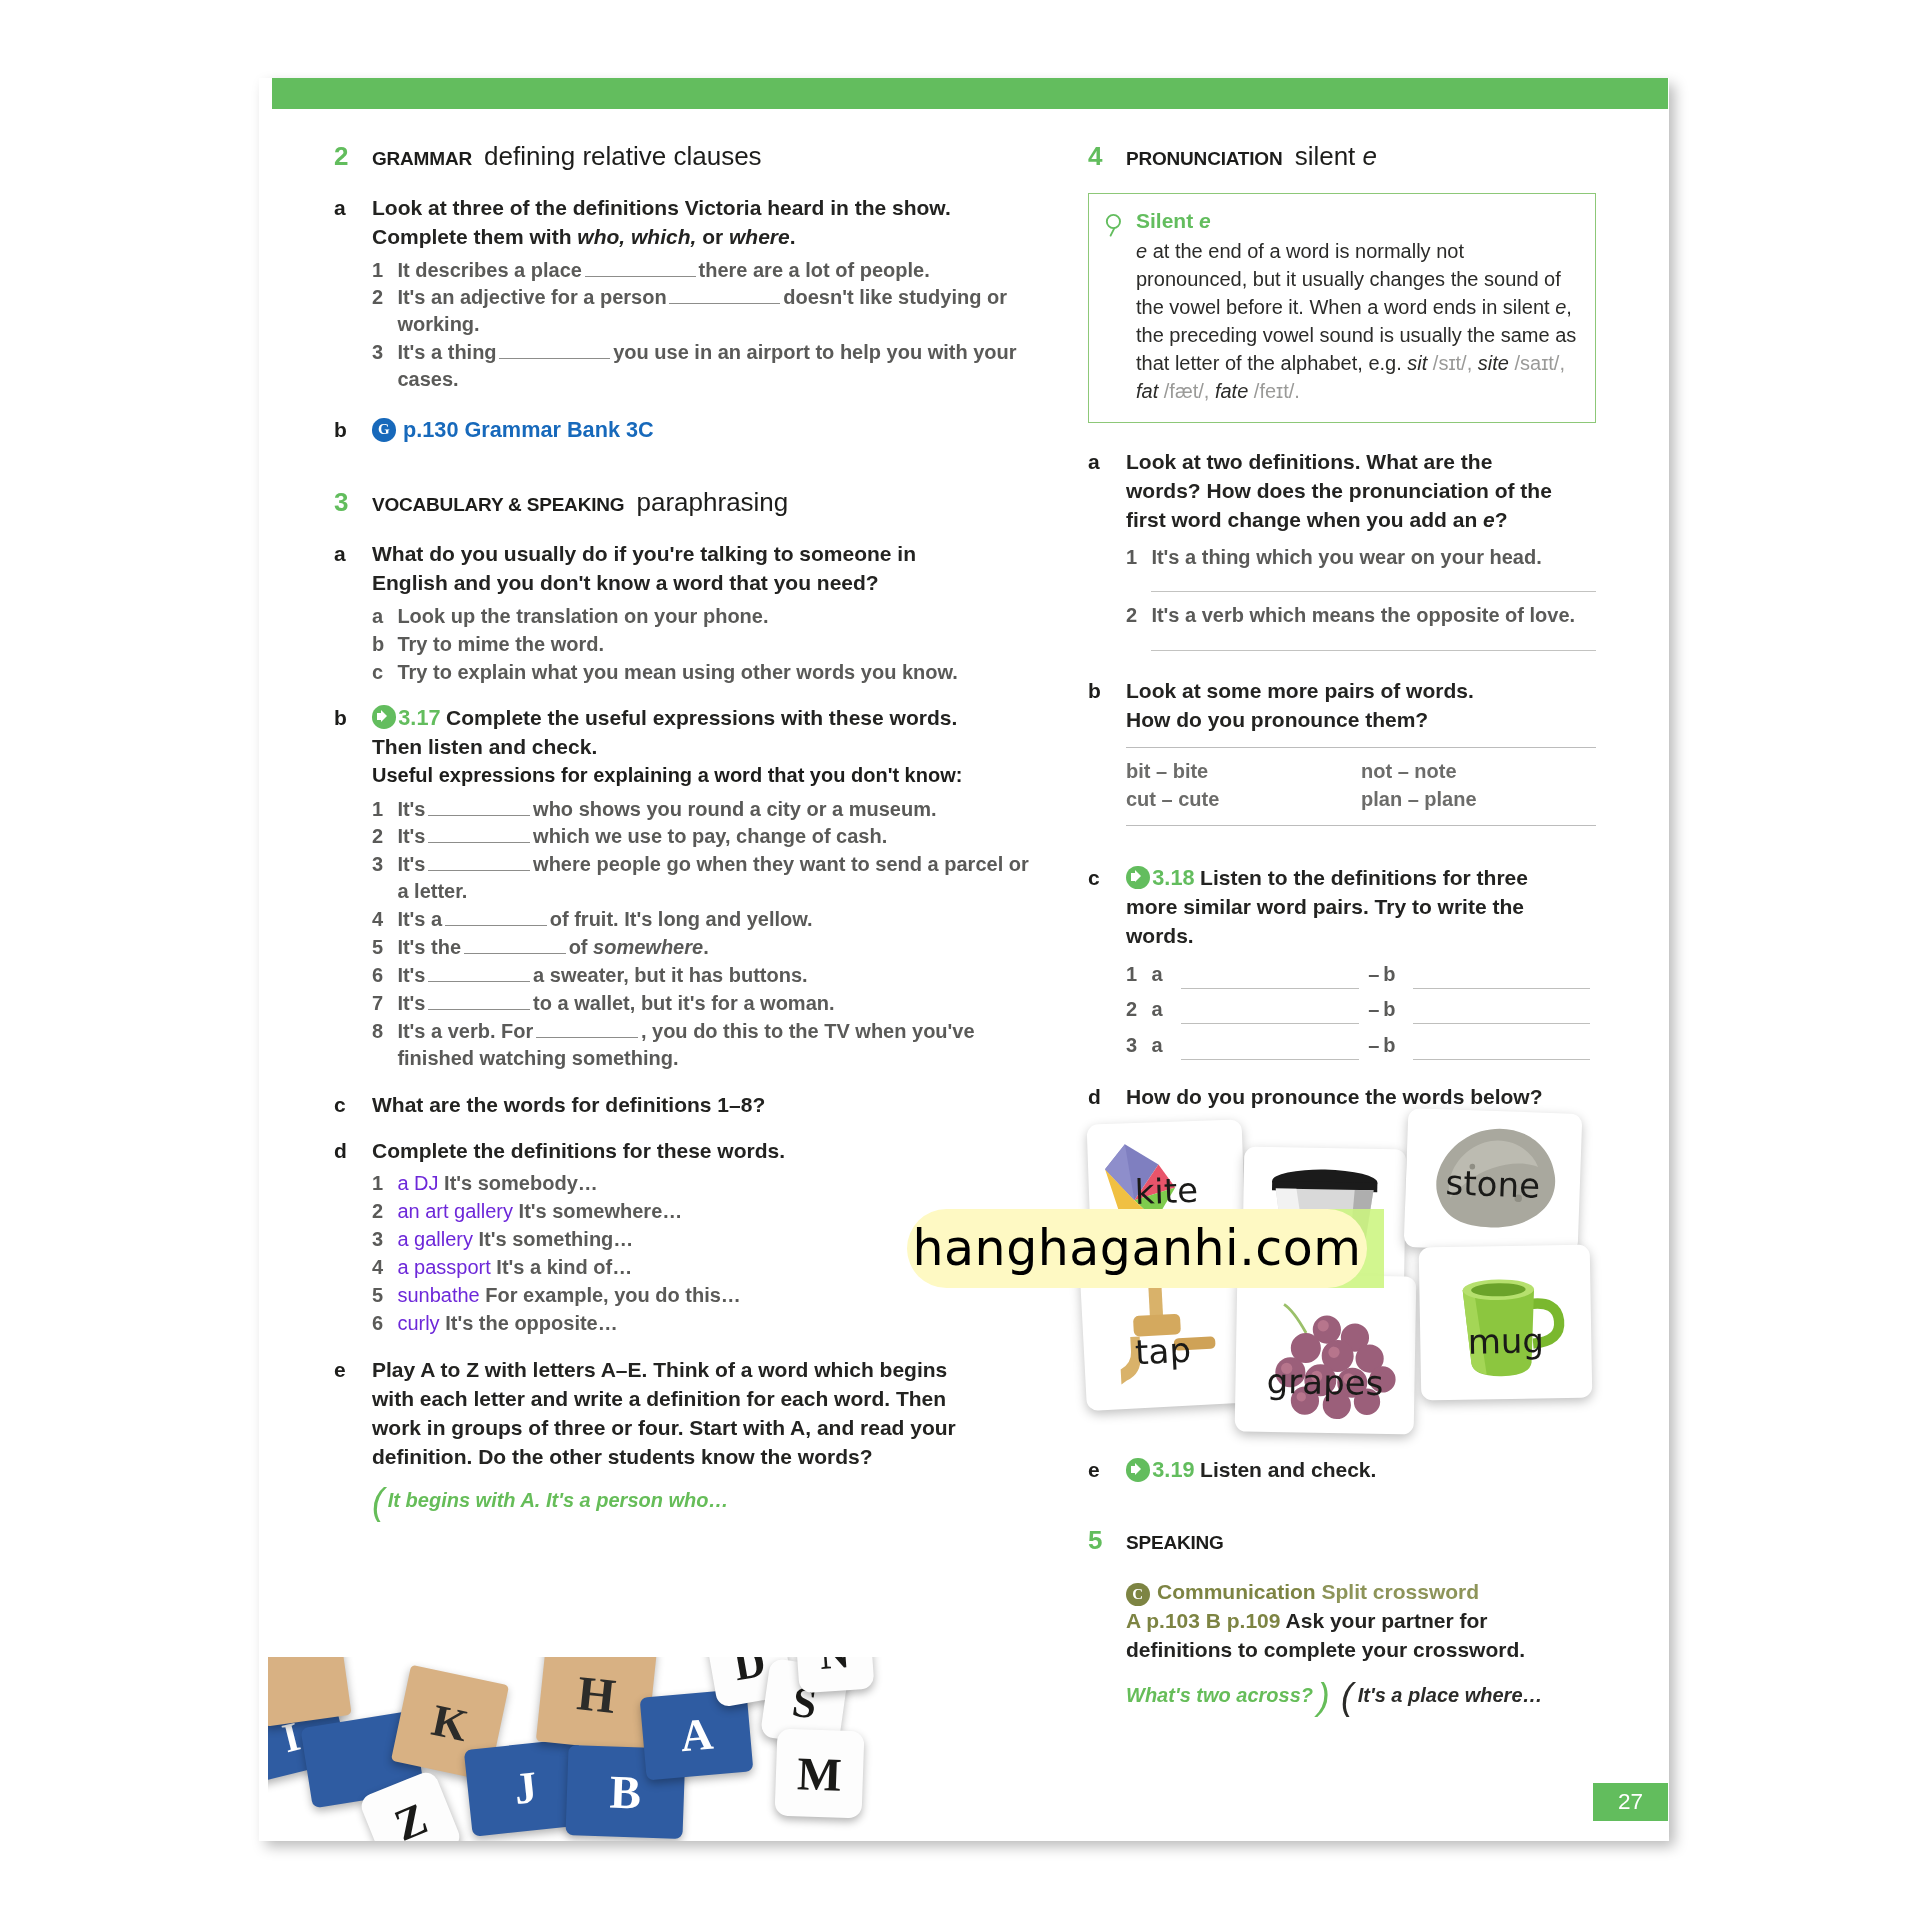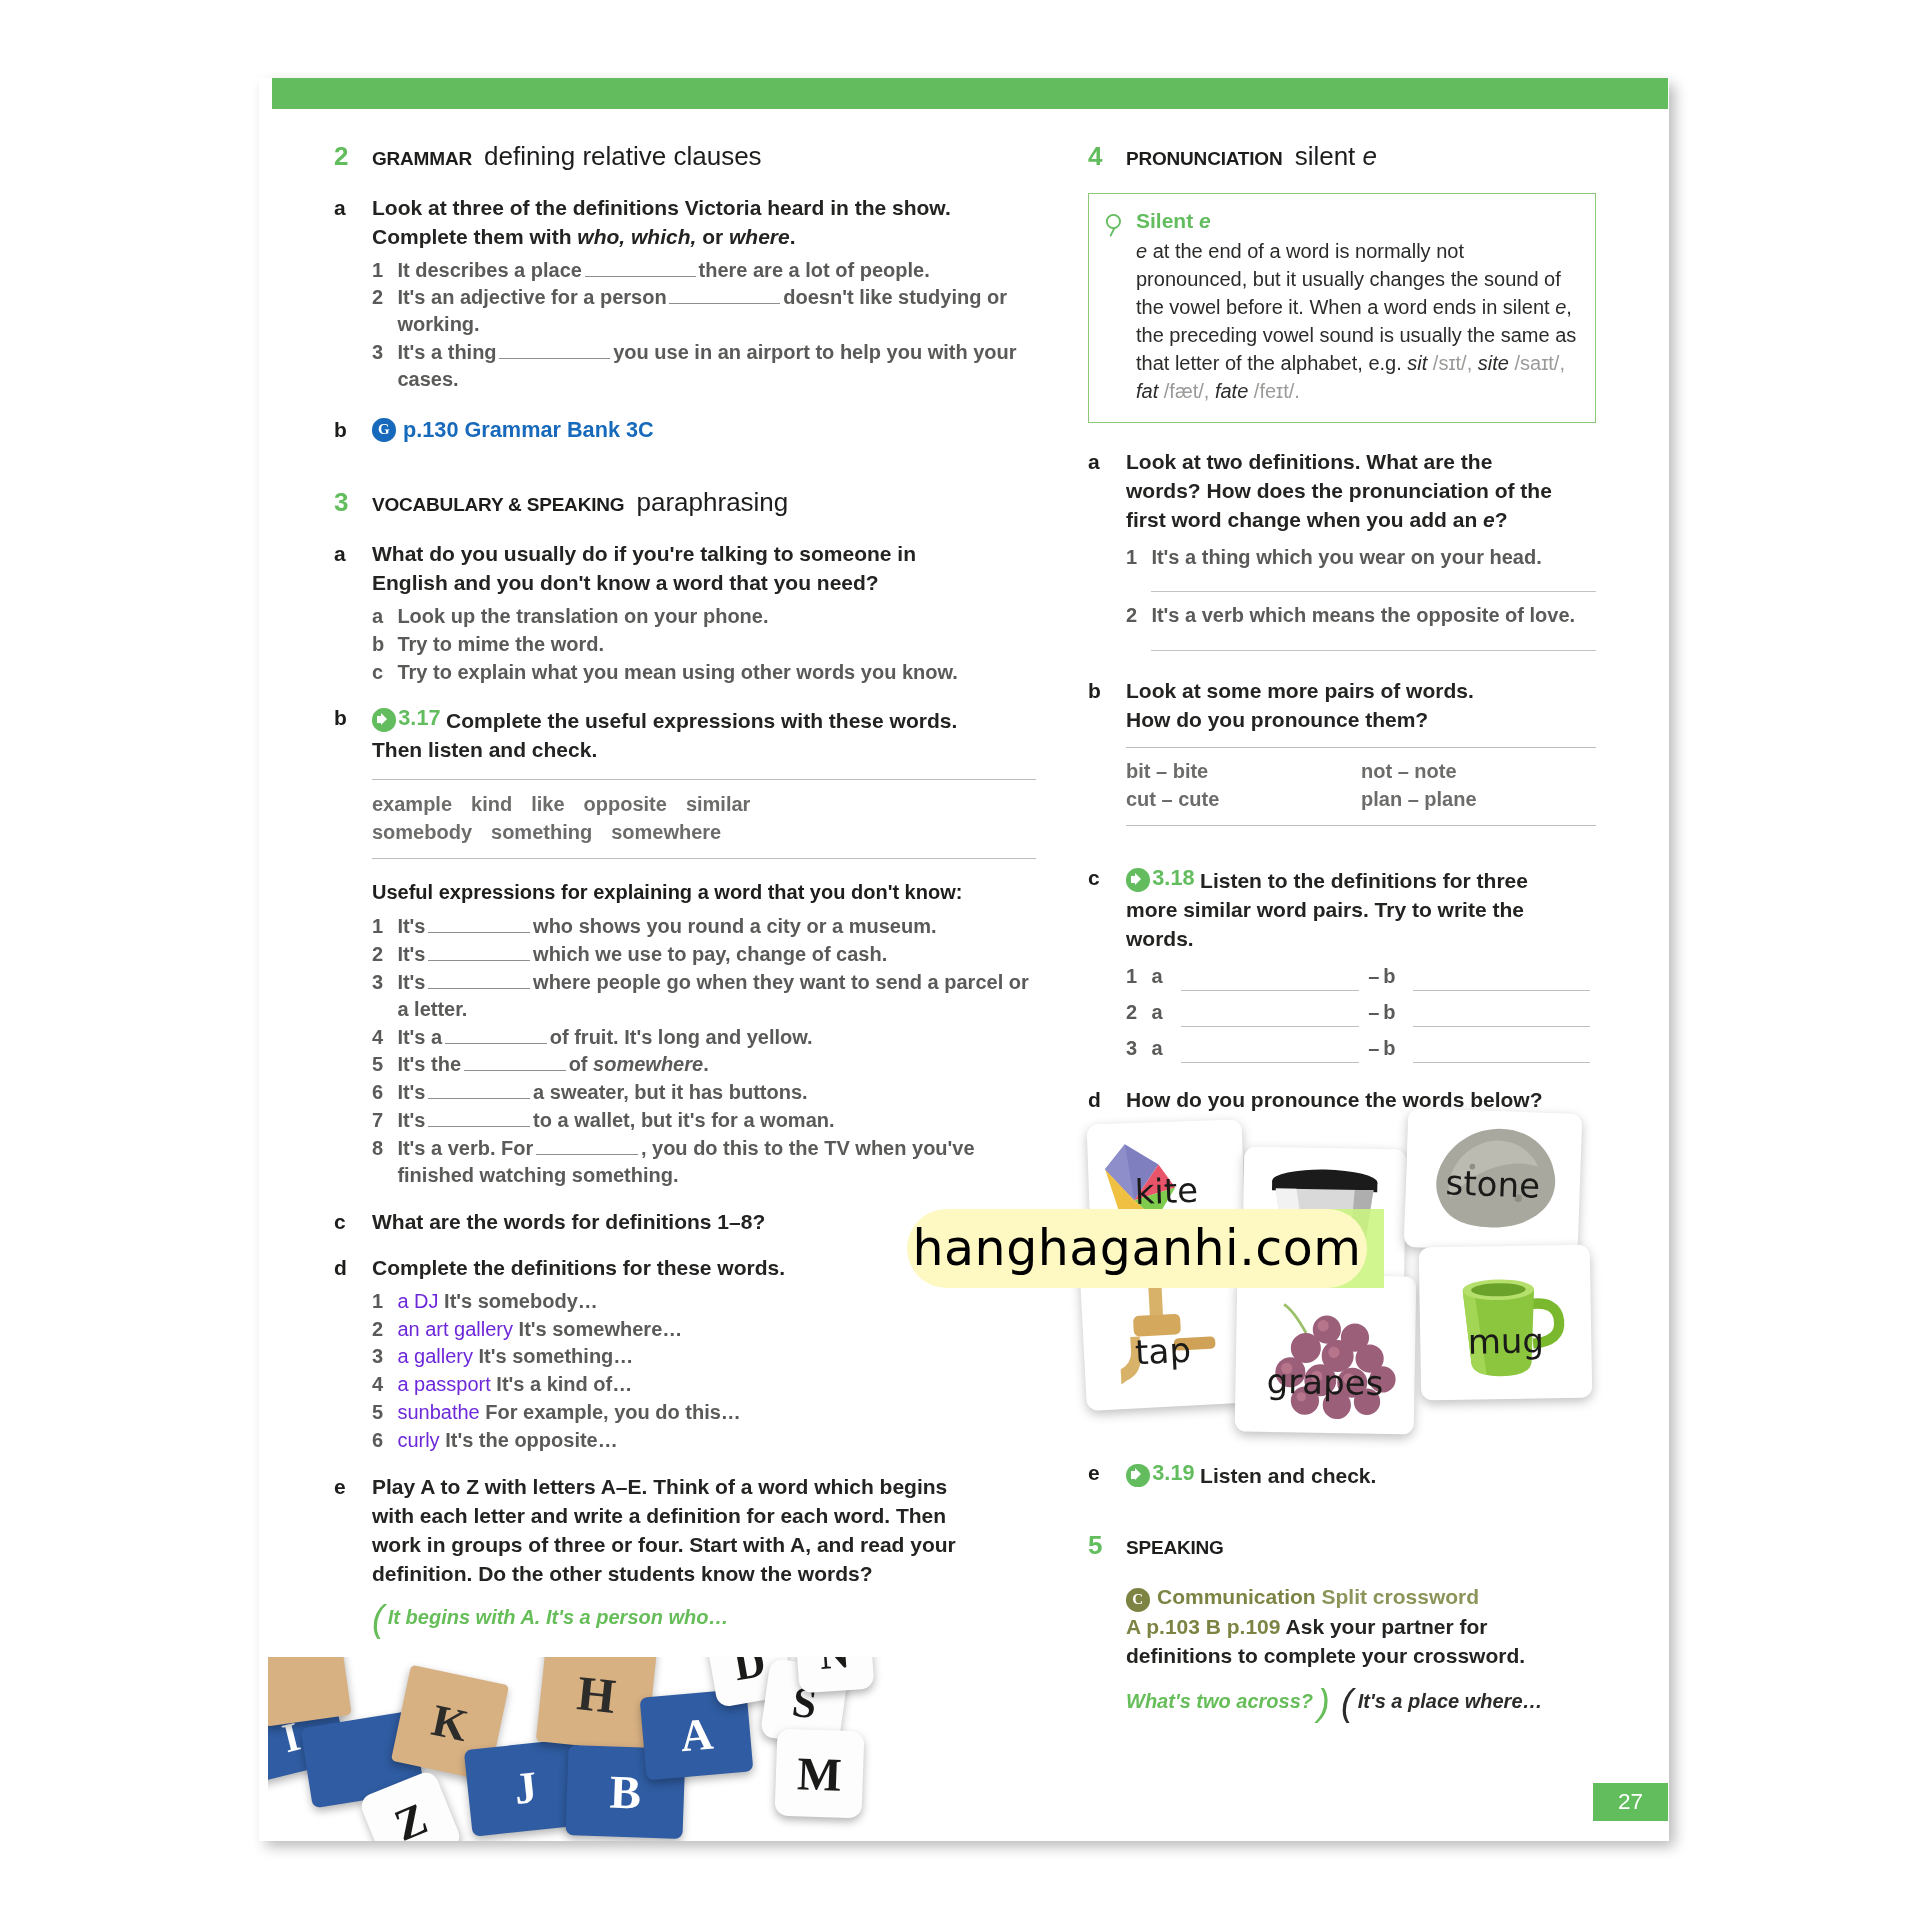--- a/index.html
+++ b/index.html
@@ -150,21 +150,21 @@
   .ue-title {
     font-weight: bold;
     font-size: 20px;
     color: #1d1d1b;
     margin-bottom: 1.9px;
   }
 
   
   .audio {
     display: inline-flex;
-    align-items: flex-end;
+    align-items: center;
     vertical-align: -3.8px;
     margin-right: 5.6px;
   }
   .spk {
     display:inline-block;
     width: 23.5px; height: 23.5px;
     border-radius: 50%;
     background: #63bd5e;
     position: relative;
     margin-right: 2.8px;
@@ -412,28 +412,20 @@
 
     <div class="task" style="margin-top:15px;">
       <div class="task-letter">b</div>
       <div class="task-body strong">
         <span class="audio">
           <span class="spk"></span>
             <span class="audio-num">3.17</span>
         </span><span>Complete the useful expressions with these words.</span><br>
         <span>Then listen and check.</span>
 
-        <div class="wordbank">
-          <div>
-            <span>example</span><span>kind</span><span>like</span><span>opposite</span><span>similar</span>
-          </div>
-          <div>
-            <span>somebody</span><span>something</span><span>somewhere</span>
-          </div>
-        </div>
 
         <div class="ue-title">Useful expressions for explaining a word that you don't know:</div>
         <ol class="sub">
           <li>
               <span class="mk">1</span>
               <span class="li-txt"><span>It's</span><span class="blank sm"></span><span>who shows you round a city or a museum.</span></span>
             </li>
           <li>
               <span class="mk">2</span>
               <span class="li-txt"><span>It's</span><span class="blank sm"></span><span>which we use to pay, change of cash.</span></span>

